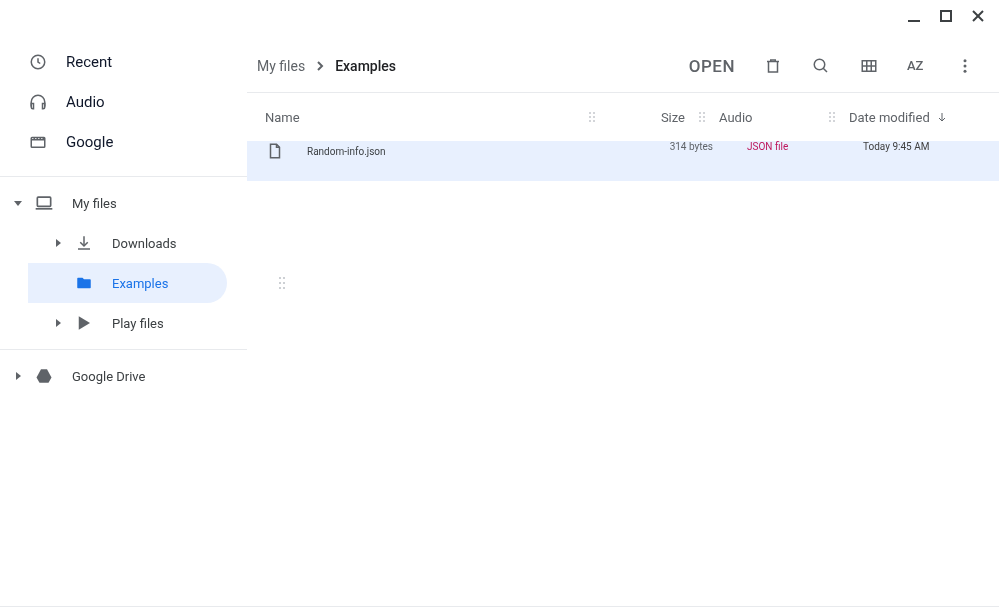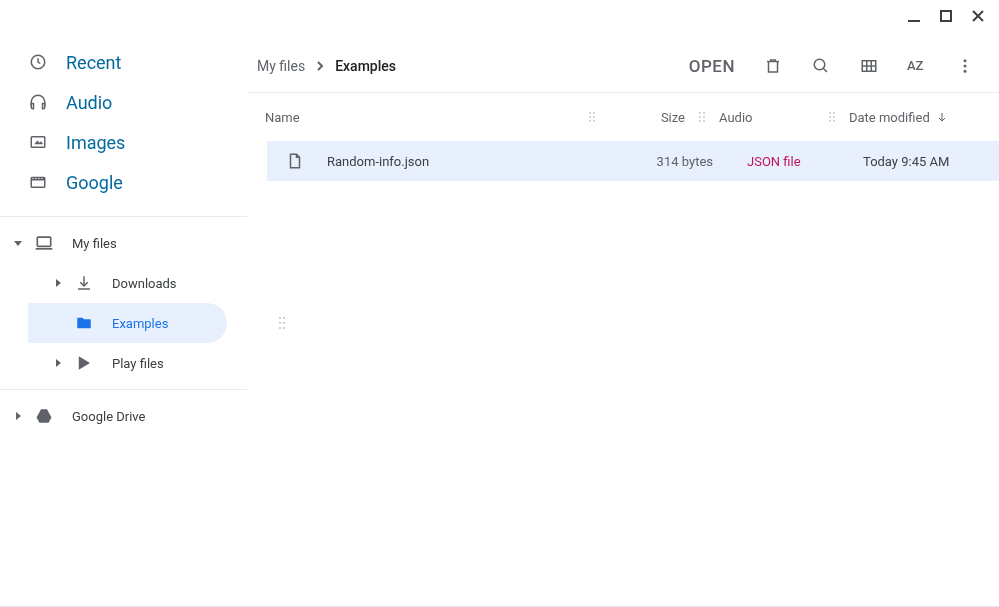--- a/index.html
+++ b/index.html
@@ -7,21 +7,21 @@
 
     
     .window-controls { position: absolute; top: 0; right: 0; height: 32px; display: flex; align-items: center; gap: 18px; padding: 0 14px; }
     .window-controls .wc { width: 14px; height: 14px; color: #3c4043; display: flex; align-items: center; justify-content: center; }
 
     .app { display: flex; width: 100%; height: calc(100% - 2px); }
 
     
     .sidebar { width: 247px; flex-shrink: 0; padding-top: 42px; }
     .quick { padding: 0 0 8px 0; }
-    .side-item { display: flex; align-items: center; height: 40px; padding-left: 28px; gap: 18px; cursor: pointer; font-size: 18px; color: #0369a1; }
+    .side-item { display: flex; align-items: center; height: 40px; padding-left: 28px; gap: 18px; cursor: pointer; font-size: 15px; color: #0f172a; }
     .side-item .icon-slot { width: 20px; height: 20px; display: flex; align-items: center; justify-content: center; color: #5f6368; }
     .divider { height: 1px; background: #e8eaed; margin: 6px 0; }
 
     .tree-item { display: flex; align-items: center; height: 40px; padding-left: 8px; gap: 4px; cursor: pointer; font-size: 13px; color: #3c4043; }
     .tree-item .expander { width: 20px; display: flex; justify-content: center; color: #5f6368; font-size: 10px; }
     .tree-item .icon-slot { width: 20px; height: 20px; display: flex; align-items: center; justify-content: center; color: #5f6368; margin-left: 2px; }
     .tree-item .label { margin-left: 14px; }
 
     .tree-sub { padding-left: 28px; }
     .tree-sub .tree-item { padding-left: 20px; }
@@ -48,21 +48,21 @@
 
     
     .col-header { display: flex; align-items: center; height: 48px; padding: 0 20px 0 18px; font-size: 13px; color: #5f6368; }
     .col-name { flex: 1; padding-left: 0px; }
     .col-size { width: 96px; text-align: right; padding-right: 10px; }
     .col-type { width: 116px; padding-left: 10px; }
     .col-date { width: 140px; padding-left: 10px; display:flex; align-items:center; gap:6px;}
     .grip { color:#c4c7cc; width:14px; display:flex; justify-content:center;}
 
     
-    .row { display: flex; align-items: center; height: 40px; padding: 0 20px 0 18px; font-size: 13px; margin-left: 20px; }
+    .row { display: flex; align-items: flex-start; height: 40px; padding: 0 20px 0 18px; font-size: 10px; }
     .row.selected { background: #e8f0fe; }
     .row .cell-name { flex:1; display:flex; align-items:center; gap: 22px; color:#3c4043;}
     .row .file-icon { width:20px; height:20px; display:flex; align-items:center; justify-content:center; color:#5f6368;}
     .row .cell-size { width: 96px; text-align:right; color:#5f6368; padding-right:10px;}
     .row .cell-type { width: 116px; color:#be185d; padding-left:24px;}
     .row .cell-date { width: 140px; color:#404040; padding-left:24px;}
 
     .bottom-border { position:absolute; bottom:0; left:0; right:0; height:1px; background:#e8eaed;}
 
     svg { display:block; }
@@ -104,29 +104,20 @@
       </div>
       <div class="side-item">
         <span class="icon-slot">
           <svg width="18" height="18" viewBox="0 0 24 24" fill="none" stroke="currentColor" stroke-width="2">
               <path d="M3 18v-6a9 9 0 0 1 18 0v6"></path>
               <path d="M21 19a2 2 0 0 1-2 2h-1v-7h3z"></path>
               <path d="M3 19a2 2 0 0 0 2 2h1v-7H3z"></path>
             </svg>
         </span>
         <span>Audio</span>
-      </div>
-      <div class="side-item">
-        <span class="icon-slot">
-          <svg width="18" height="18" viewBox="0 0 24 24" fill="none" stroke="currentColor" stroke-width="2">
-              <rect x="3" y="5" width="18" height="14" rx="1"></rect>
-              <polygon points="7,15 11,10 14,13 16,11 19,15" fill="currentColor" stroke="none"></polygon>
-            </svg>
-        </span>
-        <span>Images</span>
       </div>
       <div class="side-item">
         <span class="icon-slot">
           <svg width="18" height="18" viewBox="0 0 24 24" fill="none" stroke="currentColor" stroke-width="2">
               <rect x="3" y="6" width="18" height="13" rx="1"></rect>
               <line x1="3" y1="9" x2="21" y2="9"></line>
               <line x1="7" y1="6" x2="7" y2="9"></line>
               <line x1="11" y1="6" x2="11" y2="9"></line>
               <line x1="15" y1="6" x2="15" y2="9"></line>
               <line x1="19" y1="6" x2="19" y2="9"></line>

